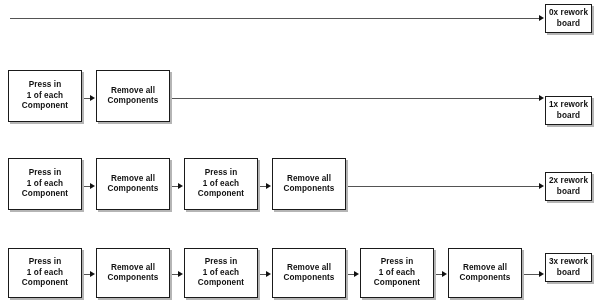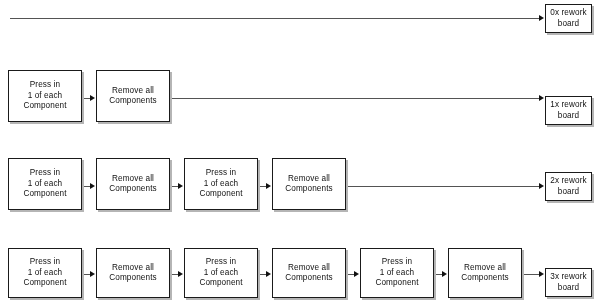--- a/index.html
+++ b/index.html
@@ -15,20 +15,21 @@
     font-family: "Liberation Sans", sans-serif;
     color: #000000;
   }
 
   #diagram-canvas {
     position: absolute;
     left: 0;
     top: 0;
     width: 512px;
     height: 303px;
+    font-weight: bold;
   }
 
   .row {
     position: absolute;
     left: 0;
     width: 600px;
   }
 
   
   .node {
@@ -182,19 +183,19 @@
     </div>
     <div class="conn" style="left:436px;top:34px;width:6px;"></div>
     <div class="arrowhead" style="left:442px;top:30.5px;"></div>
 
     <div class="node" style="left:448px;top:8px;width:74px;height:50px;">
       <span class="label">Remove all
 Components</span>
     </div>
     <div class="conn" style="left:524px;top:34px;width:15px;"></div>
     <div class="arrowhead" style="left:539px;top:30.5px;"></div>
-    <div class="node terminal" style="left:545px;top:28px;width:47px;height:29px;">
+    <div class="node terminal" style="left:545px;top:13px;width:47px;height:29px;">
       <span class="label">3x rework
 board</span>
     </div>
   </div>
 
 </div>
 
 </body></html>

